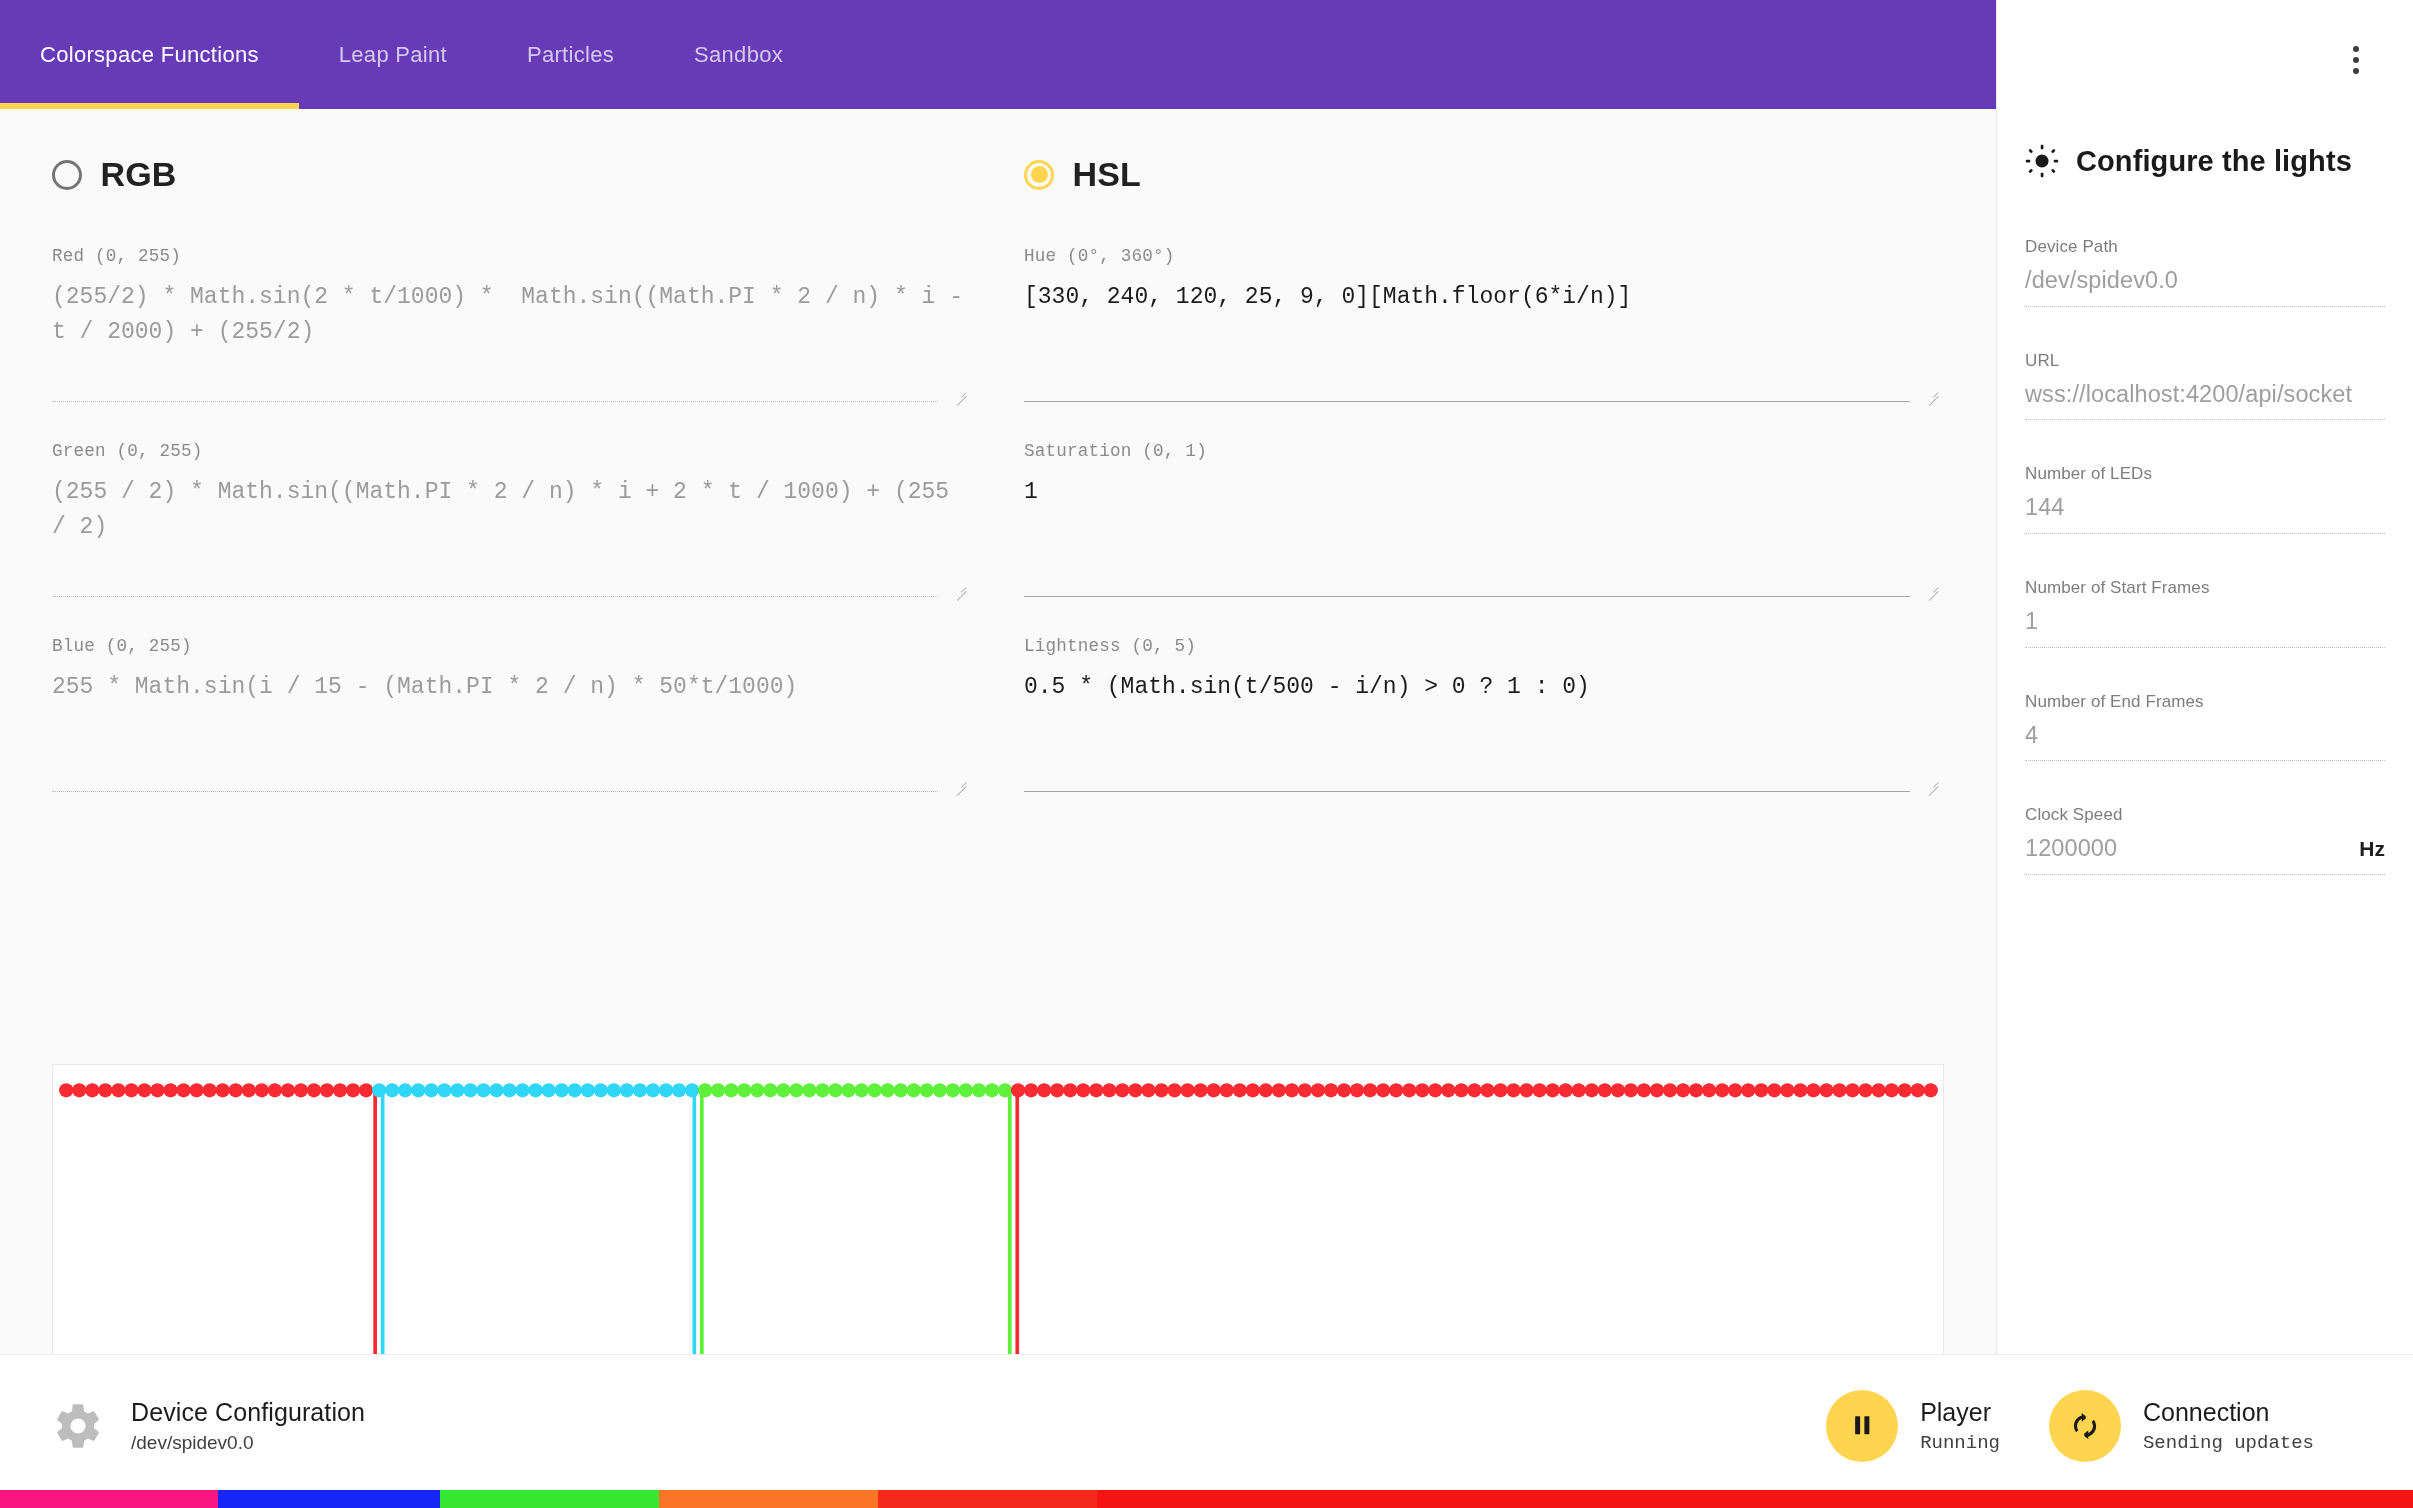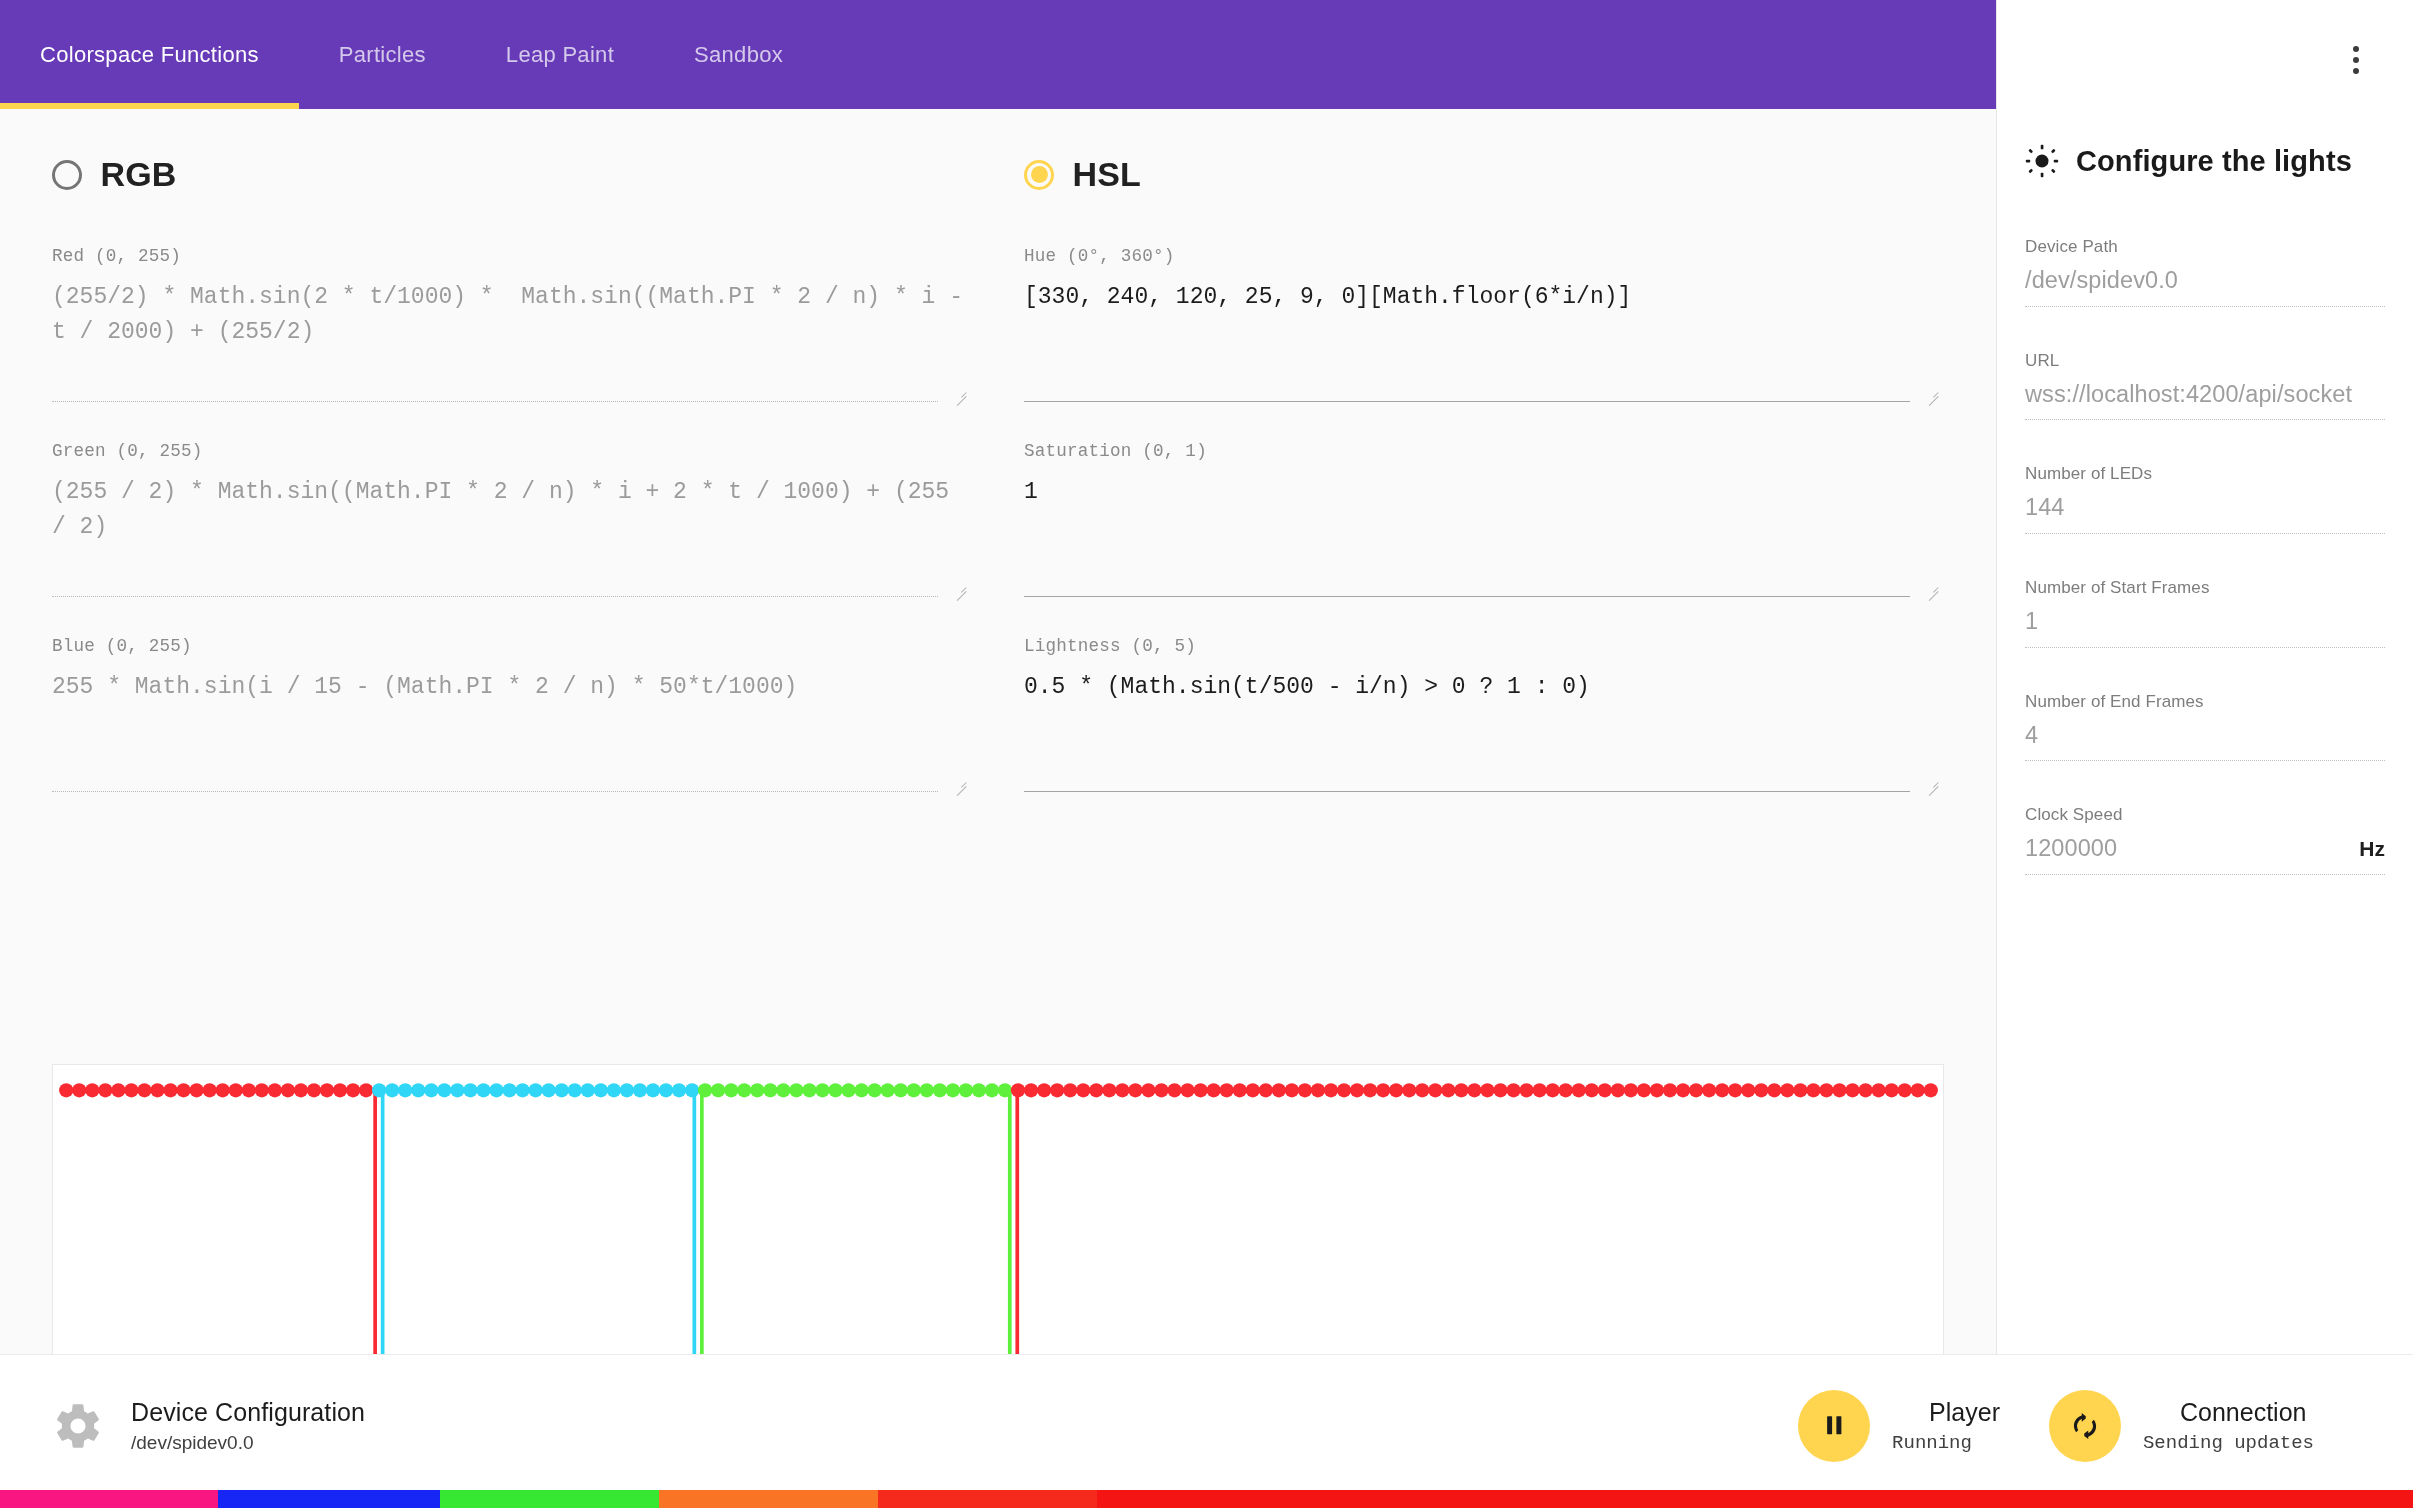--- a/index.html
+++ b/index.html
@@ -182,21 +182,21 @@
   .bb-right { display: flex; align-items: center; gap: 49px; padding-right: 99px; }
   .bb-status { display: flex; align-items: center; gap: 22px; }
   .fab {
     width: 72px; height: 72px; border-radius: 50%;
     background: #ffd54f;
     display: flex; align-items: center; justify-content: center;
     flex: 0 0 72px; cursor: pointer;
   }
   .fab svg { display: block; }
   .st-texts { display: flex; flex-direction: column; gap: 5px; }
-  .st-title { font-size: 25px; color: #1c1c1c; margin-left: 37px; }
+  .st-title { font-size: 25px; color: #1c1c1c; }
   .st-sub { font-size: 19px; color: #404040; font-family: Liberation Mono, monospace; }
 
   
   .colorstrip {
     position: absolute; left: 0; bottom: 0;
     width: 2413px; height: 18.4px;
     display: flex; z-index: 6;
   }
   .colorstrip div { height: 100%; }
 </style>
@@ -206,24 +206,24 @@
 <div class="app">
 
   <div class="main-col">
 
     <div class="toolbar">
       <div class="tabs">
         <div class="tab active">
           <span>Colorspace Functions</span>
         </div>
         <div class="tab">
+          <span>Leap Paint</span>
+        </div>
+        <div class="tab">
           <span>Particles</span>
-        </div>
-        <div class="tab">
-          <span>Leap Paint</span>
         </div>
         <div class="tab">
           <span>Sandbox</span>
         </div>
       </div>
     </div>
 
     <div class="content">
 
       <div class="mode-row">

